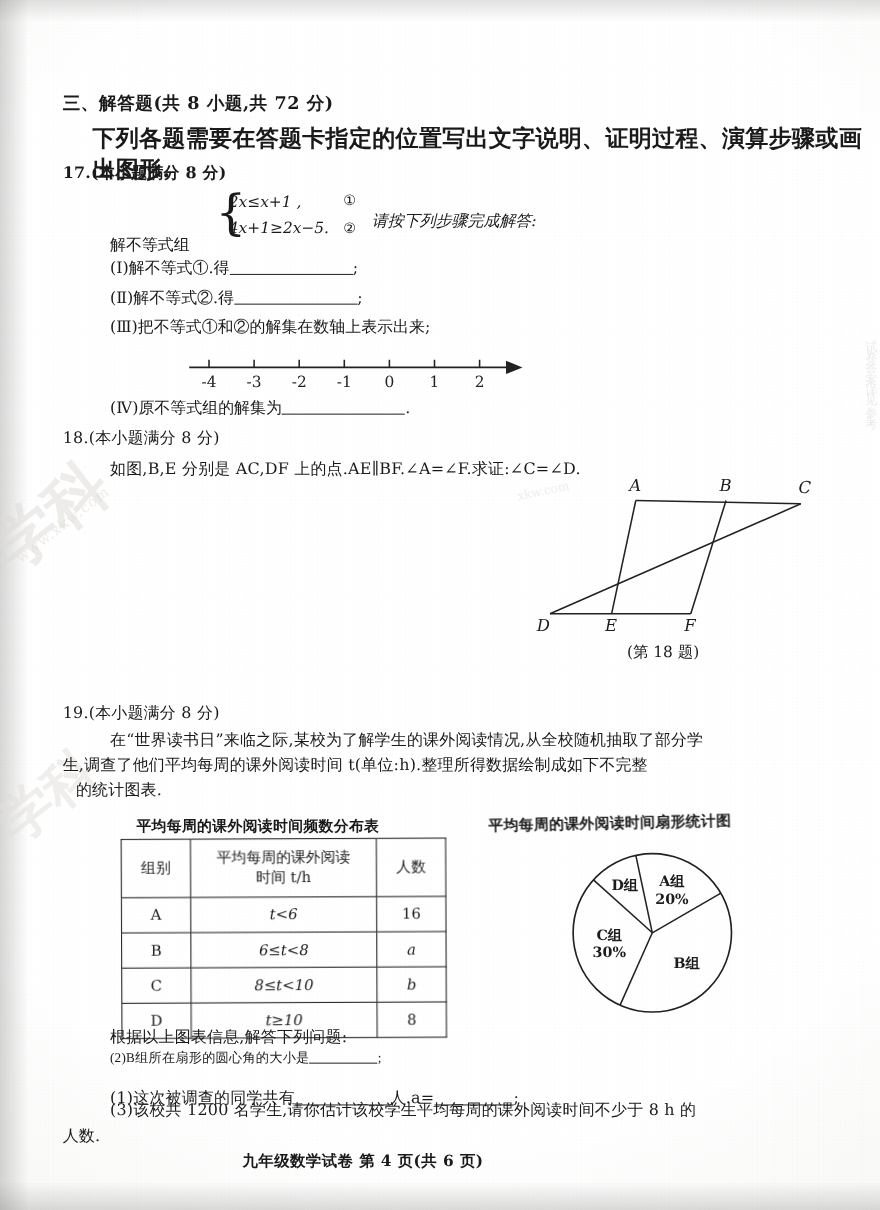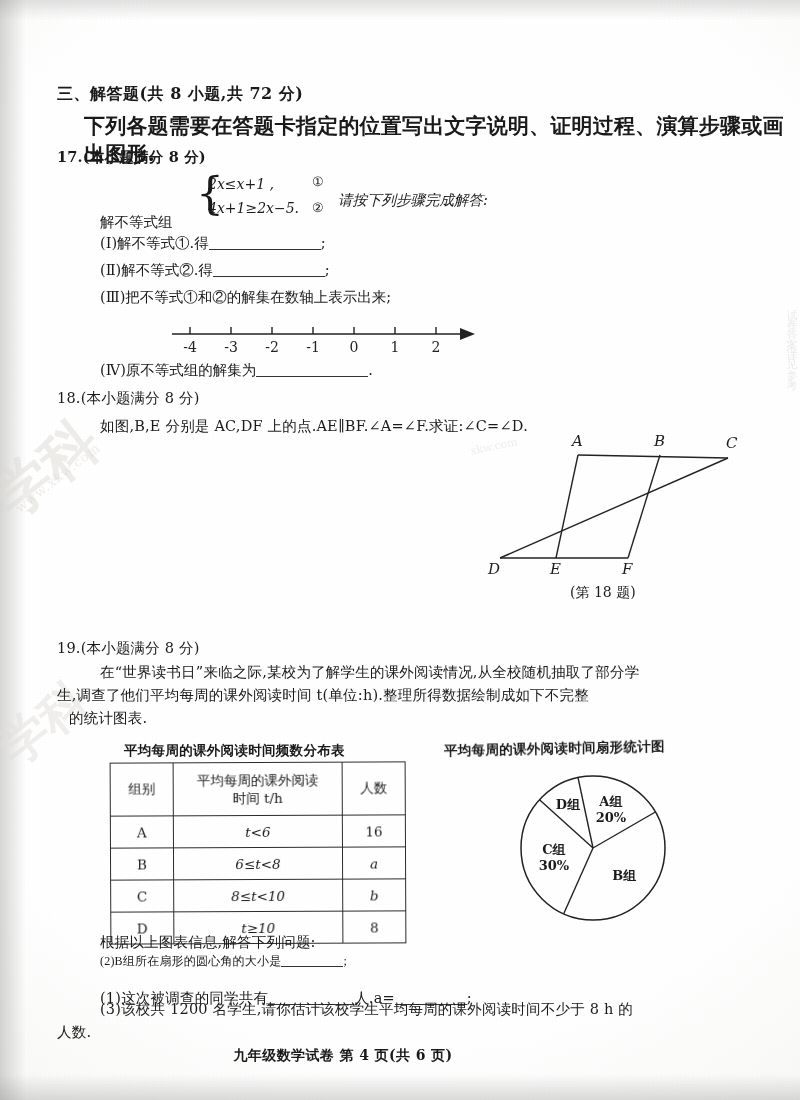--- a/index.html
+++ b/index.html
@@ -236,21 +236,20 @@
   #q3 { left: 100px; top: 1000px; font-size: 14.5px; }
   #q3-cont { left: 57px; top: 1023px; font-size: 14.5px; }
 
   #page-footer {
     left: 0; top: 1047px;
     width: 660px;
     text-align: center;
     font-size: 14px;
     font-weight: 700;
     letter-spacing: .4px;
-    padding-left: 13px;
   }
 
   .ink {
     filter: blur(0.12px);
   }
 </style>
 </head>
 <body>
 
 <div id="scan-page"></div>

